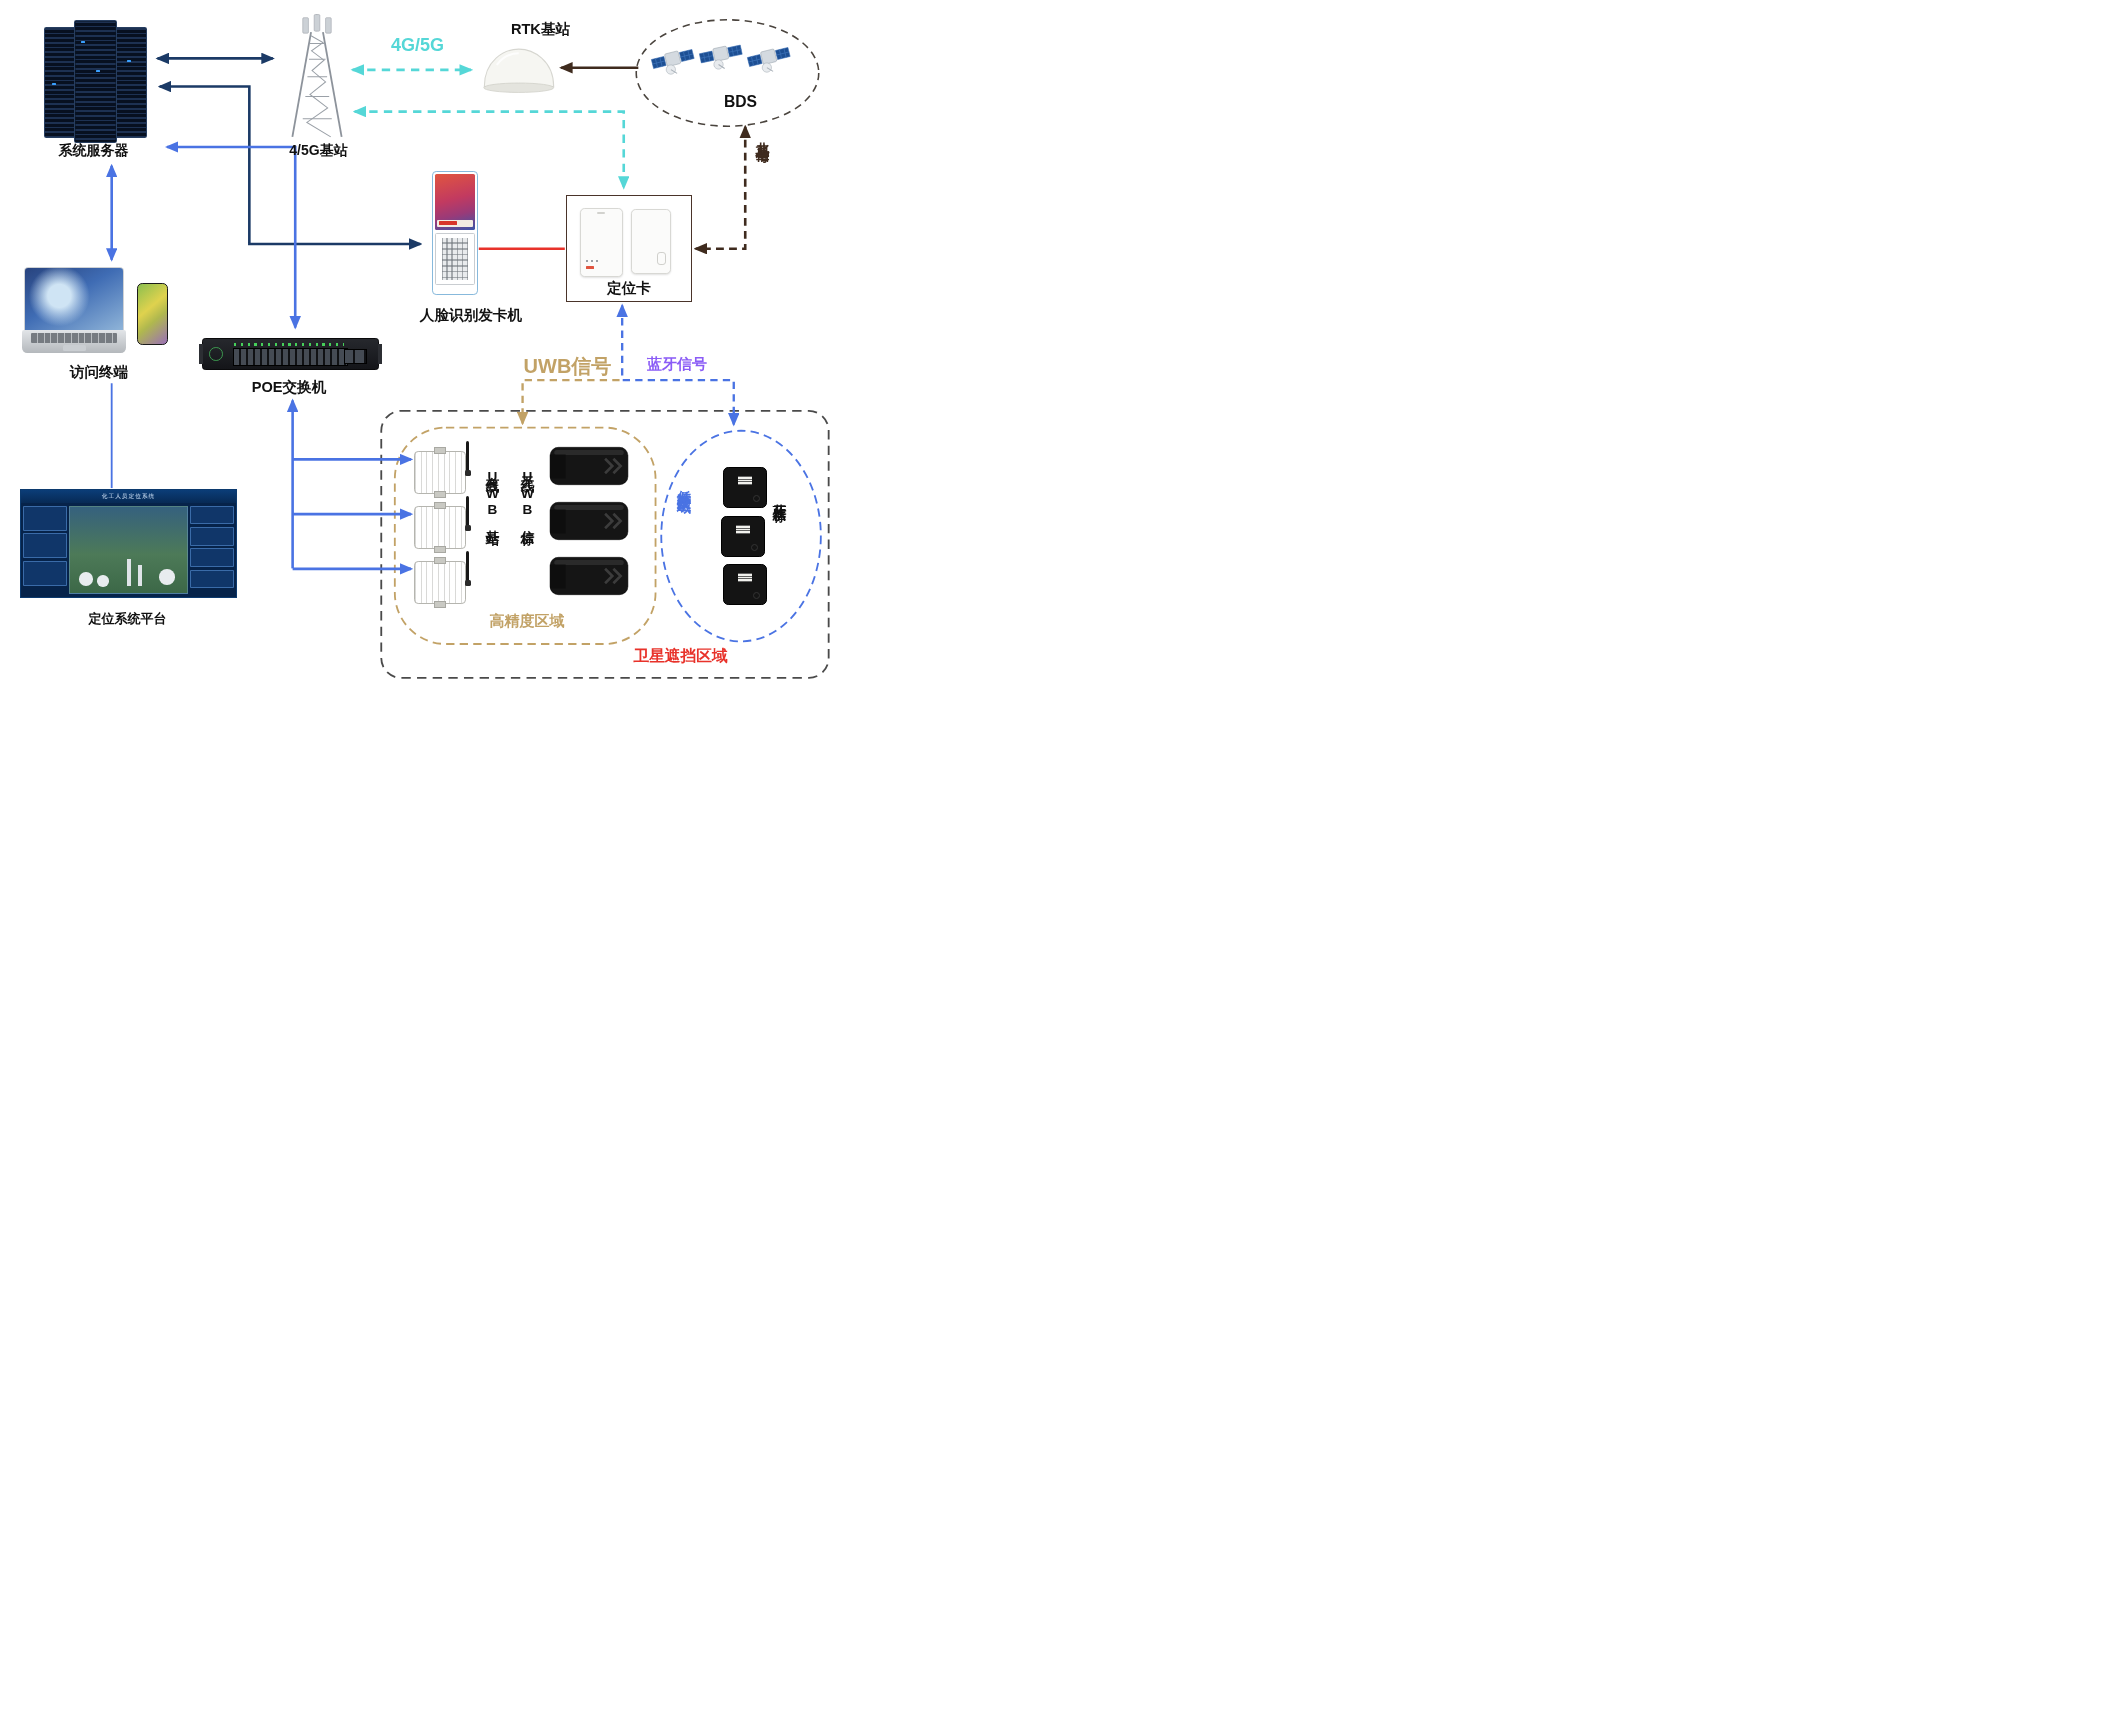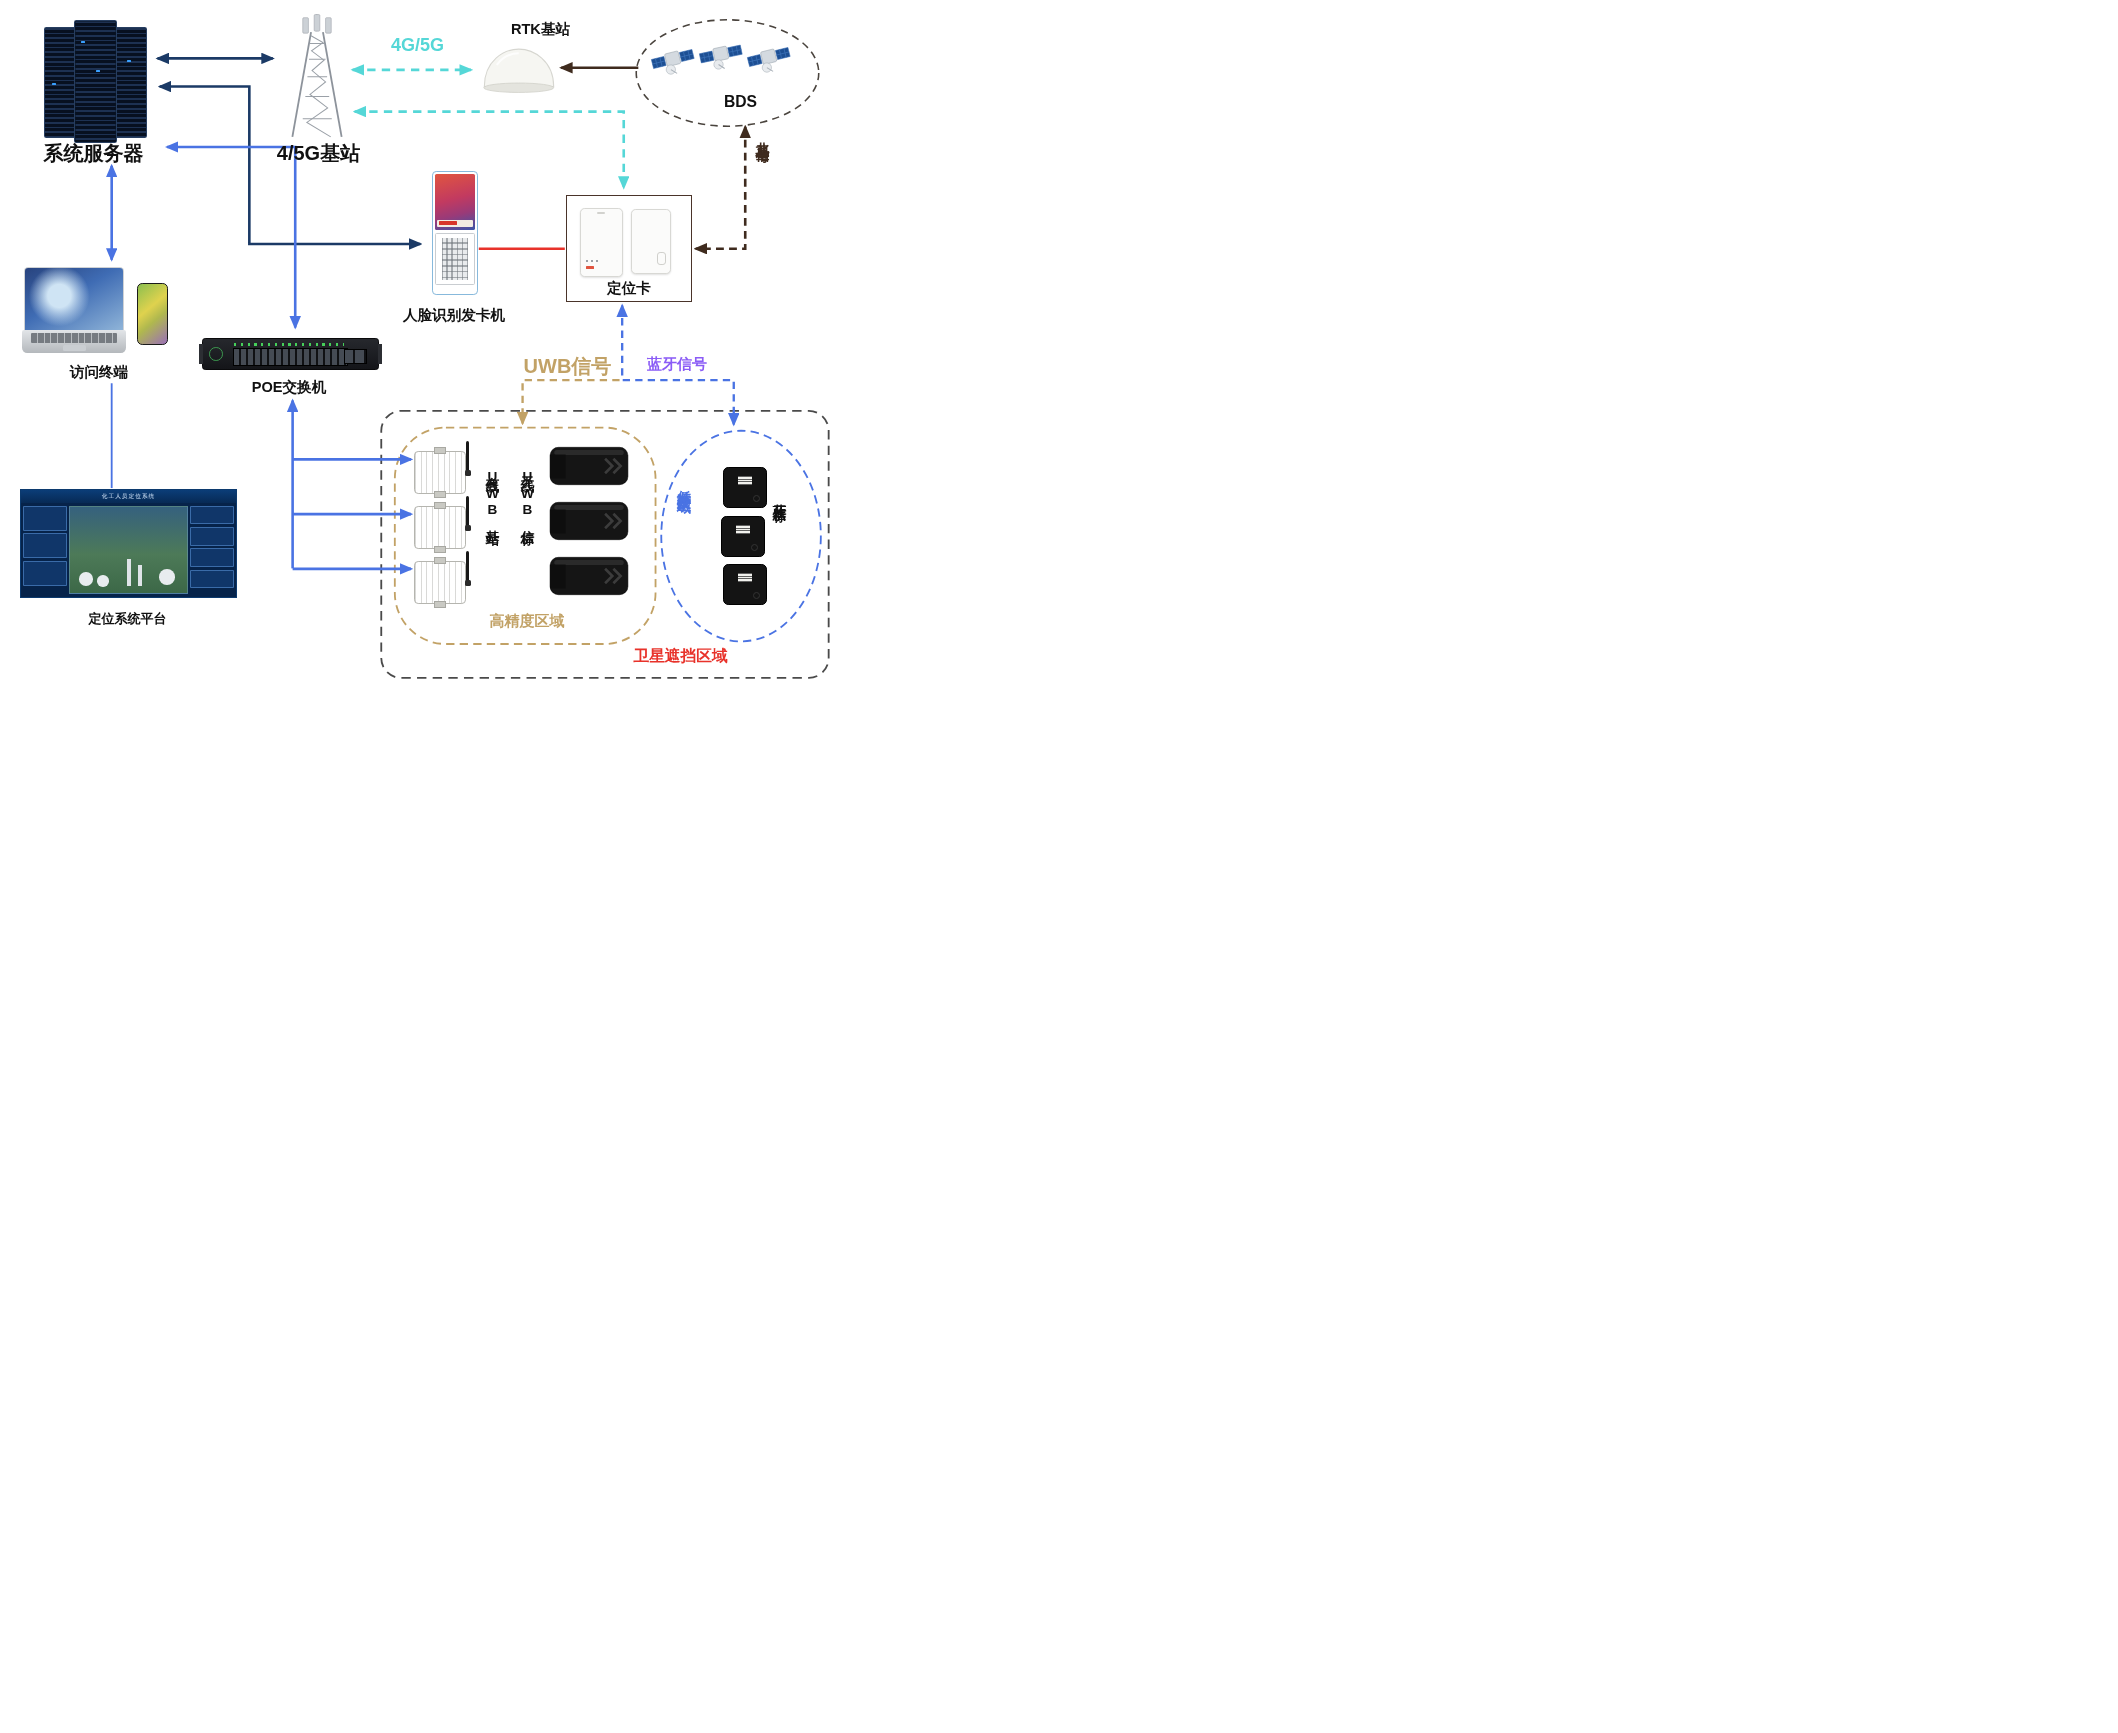--- a/index.html
+++ b/index.html
@@ -1,19 +1,19 @@
 <!DOCTYPE html>
 <html style="font-size:8.3px"><head>
 <meta charset="utf-8">
 <style>
   html,body { margin:0; padding:0; background:#ffffff; font-family:"Liberation Sans", sans-serif; }
   #canvas { position:relative; width:847px; height:693px; background:#ffffff; overflow:hidden; }
   #wires { position:absolute; left:0; top:0; width:847px; height:693px; }
 
-  .lbl { position:absolute; font-size:20px; font-weight:600; color:#111; text-align:center; line-height:1.15; }
+  .lbl { position:absolute; font-size:14px; font-weight:600; color:#111; text-align:center; line-height:1.15; }
   .lbl.cyan { color:#55d7d7; font-size:18px; font-weight:700; }
   .lbl.tan  { color:#c2a266; font-weight:700; }
   .lbl.blue { color:#8b5cf6; font-weight:700; }
   .lbl.red  { color:#e8322a; font-size:15.7px; font-weight:700; }
   .vtext { position:absolute; writing-mode:vertical-rl; text-orientation:upright; font-size:13.6px; font-weight:600; color:#111; letter-spacing:1.6px; line-height:1.1; }
   .vtext.brown { color:#3f2b1e; font-weight:700; }
   .vtext.blue  { color:#4a73e3; font-weight:700; font-size:14px; }
 
   
   .server-wrap { position:absolute; left:44px; top:20px; width:102px; height:121px; }
@@ -205,21 +205,21 @@
   <div class="vtext brown" style="left:754px;top:131px;height:120px;">北斗卫星信号</div>
 
   <div class="kiosk">
     <div class="screen">
         <div class="strip">
           <i></i>
         </div>
       </div>
     <div class="bodyv"></div>
   </div>
-  <div class="lbl" style="left:386px;top:307px;width:136px;font-size:14.6px;">人脸识别发卡机</div>
+  <div class="lbl" style="left:386px;top:307px;width:136px;font-size:14.6px;text-align:right;">人脸识别发卡机</div>
 
   <div class="cardbox">
     <div class="poscard pc1">
         <div class="slot"></div>
         <div class="dots"></div>
         <div class="sos"></div>
       </div>
     <div class="poscard pc2">
         <div class="btn"></div>
       </div>

